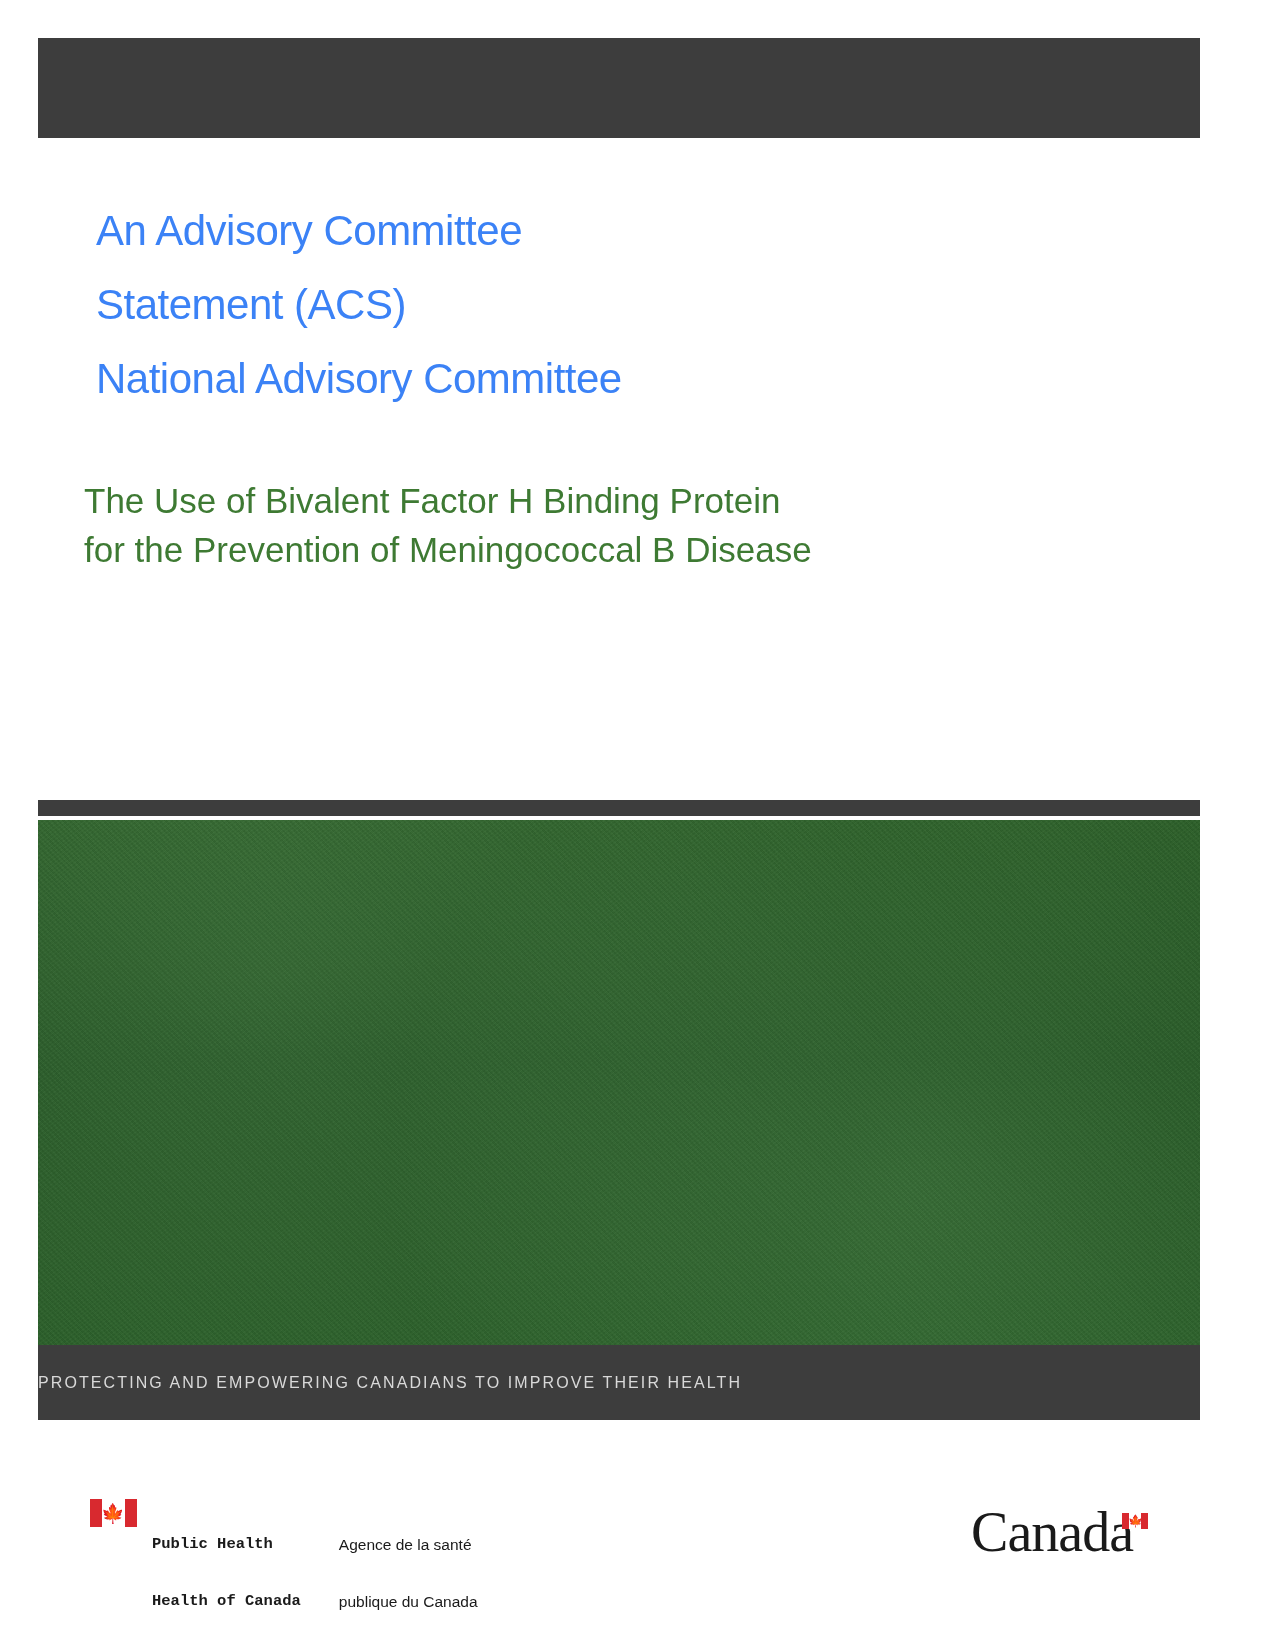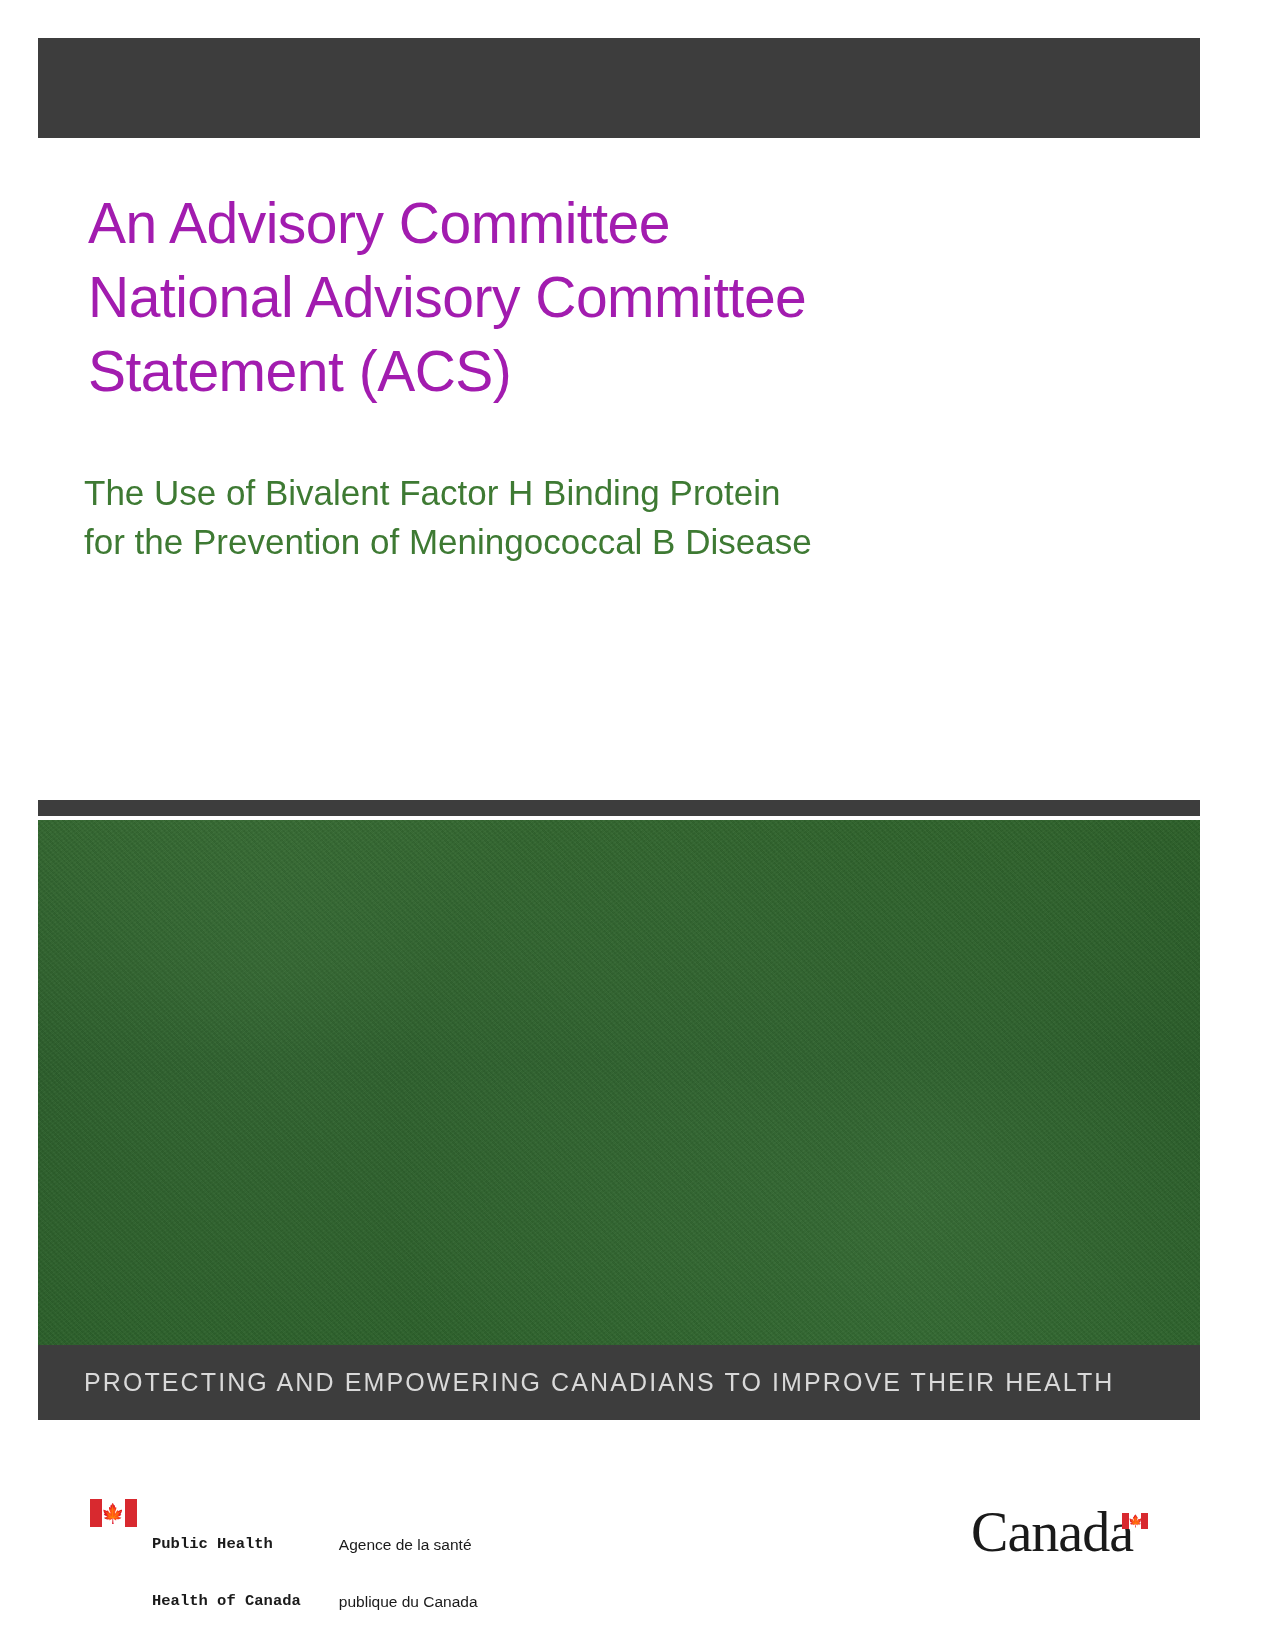--- a/index.html
+++ b/index.html
@@ -35,26 +35,26 @@
   }
 
   
   .title-block {
     position: absolute;
     left: 84px;
     top: 182px;
     width: 1020px;
   }
   .main-title {
-    font-size: 57px;
+    font-size: 42px;
     line-height: 74px;
-    color: #a21caf;
+    color: #3b82f6;
     font-weight: normal;
     letter-spacing: -0.5px;
-    margin: 4px;
+    margin: 12px;
   }
   .main-title .line {
     display: block;
     white-space: pre;
   }
 
   .subtitle {
     margin-top: 60px;
     font-size: 35px;
     line-height: 49px;
@@ -98,23 +98,22 @@
     left: 38px;
     top: 1345px;
     width: 1162px;
     height: 75px;
     background: #3d3d3d;
     display: flex;
     align-items: center;
   }
   .tagline {
     color: #d9d9d9;
-    font-size: 25px;
+    font-size: 16px;
     letter-spacing: 2.1px;
-    padding-left: 46px;
     white-space: nowrap;
   }
 
   
   .footer {
     position: absolute;
     left: 38px;
     top: 1455px;
     width: 1162px;
     height: 110px;
@@ -210,22 +209,22 @@
 </head>
 <body>
 
 <div class="page">
 
   <div class="top-bar"></div>
 
   <div class="title-block">
     <h1 class="main-title">
       <span class="line">An Advisory Committee</span>
+      <span class="line">Statement (ACS)</span>
       <span class="line">National Advisory Committee</span>
-      <span class="line">Statement (ACS)</span>
     </h1>
     <div class="subtitle">
       <span class="line">The Use of Bivalent Factor H Binding Protein</span>
       <span class="line">for the Prevention of Meningococcal B Disease</span>
     </div>
   </div>
 
   <div class="divider-bar"></div>
 
   <div class="cover-image"></div>

